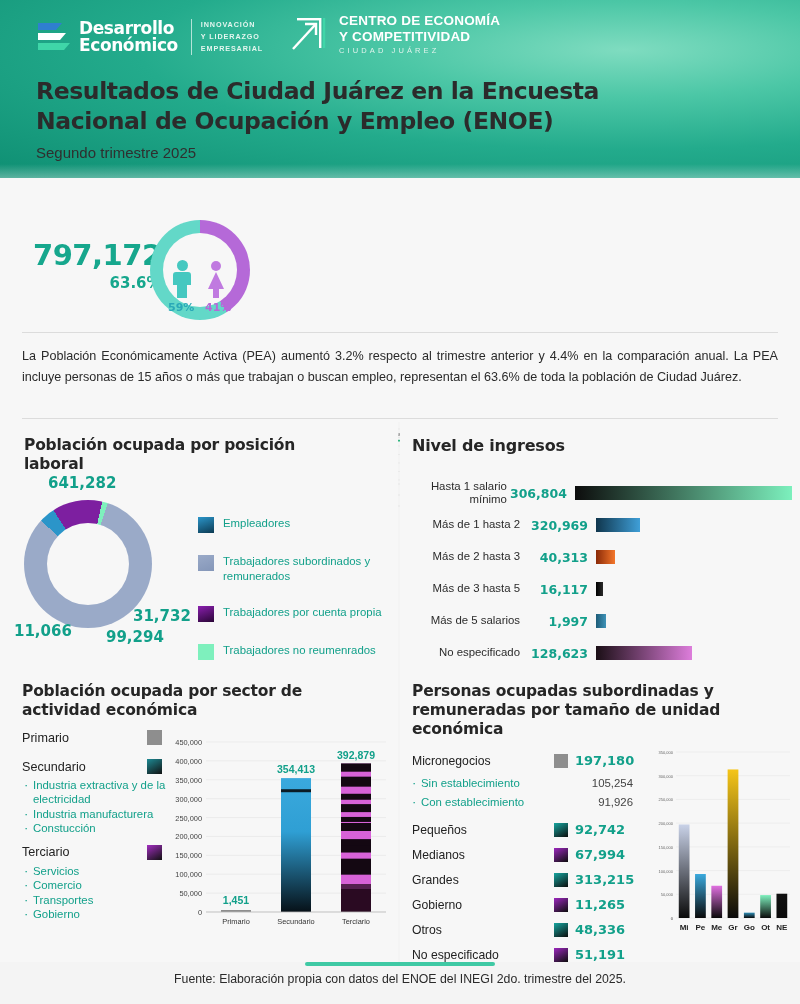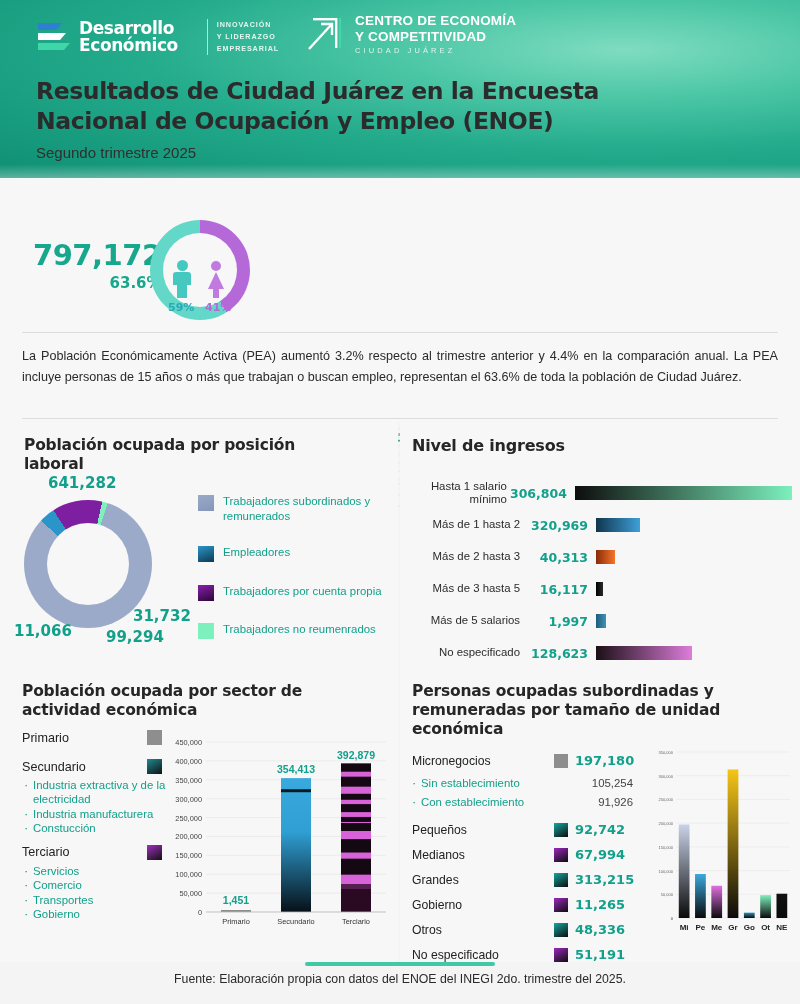--- a/index.html
+++ b/index.html
@@ -21,21 +21,21 @@
     content:""; position:absolute; left:0; right:0; bottom:0; height:14px;
     background:linear-gradient(180deg, rgba(255,255,255,0) 0%, rgba(255,255,255,.32) 100%);
   }
   .logos { position: absolute; top: 13px; left: 36px; display: flex; align-items: flex-end; gap: 26px; }
   .logo1 { display: flex; align-items: center; gap: 9px; }
   .logo1-mark { width: 34px; height: 36px; position: relative; }
   .logo1-text { line-height: 1.0; }
   .logo1-text .l1 { font-family:"DejaVu Sans", sans-serif; font-weight: 800; font-size: 17px; color: #ffffff; letter-spacing: -0.4px; }
   .logo1-text .l2 { font-family:"DejaVu Sans", sans-serif; font-weight: 800; font-size: 17px; color: #ffffff; letter-spacing: -0.4px; }
   .logo1-tag {
-    border-left: 1px solid rgba(255,255,255,.65); padding-left: 9px; margin-left: 20px;
+    border-left: 1px solid rgba(255,255,255,.65); padding-left: 9px; margin-left: 4px;
     font-size: 7.2px; letter-spacing: .9px; color: #e4f6ef; line-height: 1.65; font-weight: 600;
   }
   .logo2 { display: flex; align-items: center; gap: 10px; }
   .logo2-mark { width: 40px; height: 38px; position: relative; }
   .logo2-text .c1, .logo2-text .c2 {
     font-family:"Liberation Sans", sans-serif; font-weight: 700; font-size: 13.5px;
     color: #ffffff; letter-spacing: .2px; line-height: 1.15;
   }
   .logo2-text .c3 { font-size: 7.5px; letter-spacing: 3.1px; color: #dff3ec; margin-top: 2px; }
 
@@ -340,27 +340,27 @@
     <div class="donut2">
       <div class="ring" id="pos-ring" style="background: conic-gradient(from 18deg, rgb(154, 170, 200) 0deg, rgb(154, 170, 200) 294.702deg, rgb(43, 149, 201) 294.702deg, rgb(43, 149, 201) 309.284deg, rgb(125, 31, 160) 309.284deg, rgb(125, 31, 160) 354.915deg, rgb(126, 240, 189) 354.915deg, rgb(126, 240, 189) 360deg);"></div>
       <div class="hole"></div>
     </div>
     <div class="dl" style="left:48px; top:52px;">641,282</div>
     <div class="dl" style="left:133px; top:185px;">31,732</div>
     <div class="dl" style="left:106px; top:206px;">99,294</div>
     <div class="dl" style="left:14px; top:200px;">11,066</div>
 
     <div class="legend">
+      <div class="row" style="margin-top:22px;">
+        <div class="sw" style="background:linear-gradient(160deg,#2b95c9,#0c3a52);"></div>
+        <div class="lb">Empleadores</div>
+      </div>
       <div class="row">
         <div class="sw" style="background:linear-gradient(160deg,#9aaac8,#8496b8);"></div>
         <div class="lb">Trabajadores subordinados y remunerados</div>
-      </div>
-      <div class="row" style="margin-top:22px;">
-        <div class="sw" style="background:linear-gradient(160deg,#2b95c9,#0c3a52);"></div>
-        <div class="lb">Empleadores</div>
       </div>
       <div class="row" style="margin-top:22px;">
         <div class="sw" style="background:linear-gradient(160deg,#8a1fae,#2a0636);"></div>
         <div class="lb">Trabajadores por cuenta propia</div>
       </div>
       <div class="row" style="margin-top:20px;">
         <div class="sw" style="background:#7ef0bd;"></div>
         <div class="lb">Trabajadores no reumenrados</div>
       </div>
     </div>

